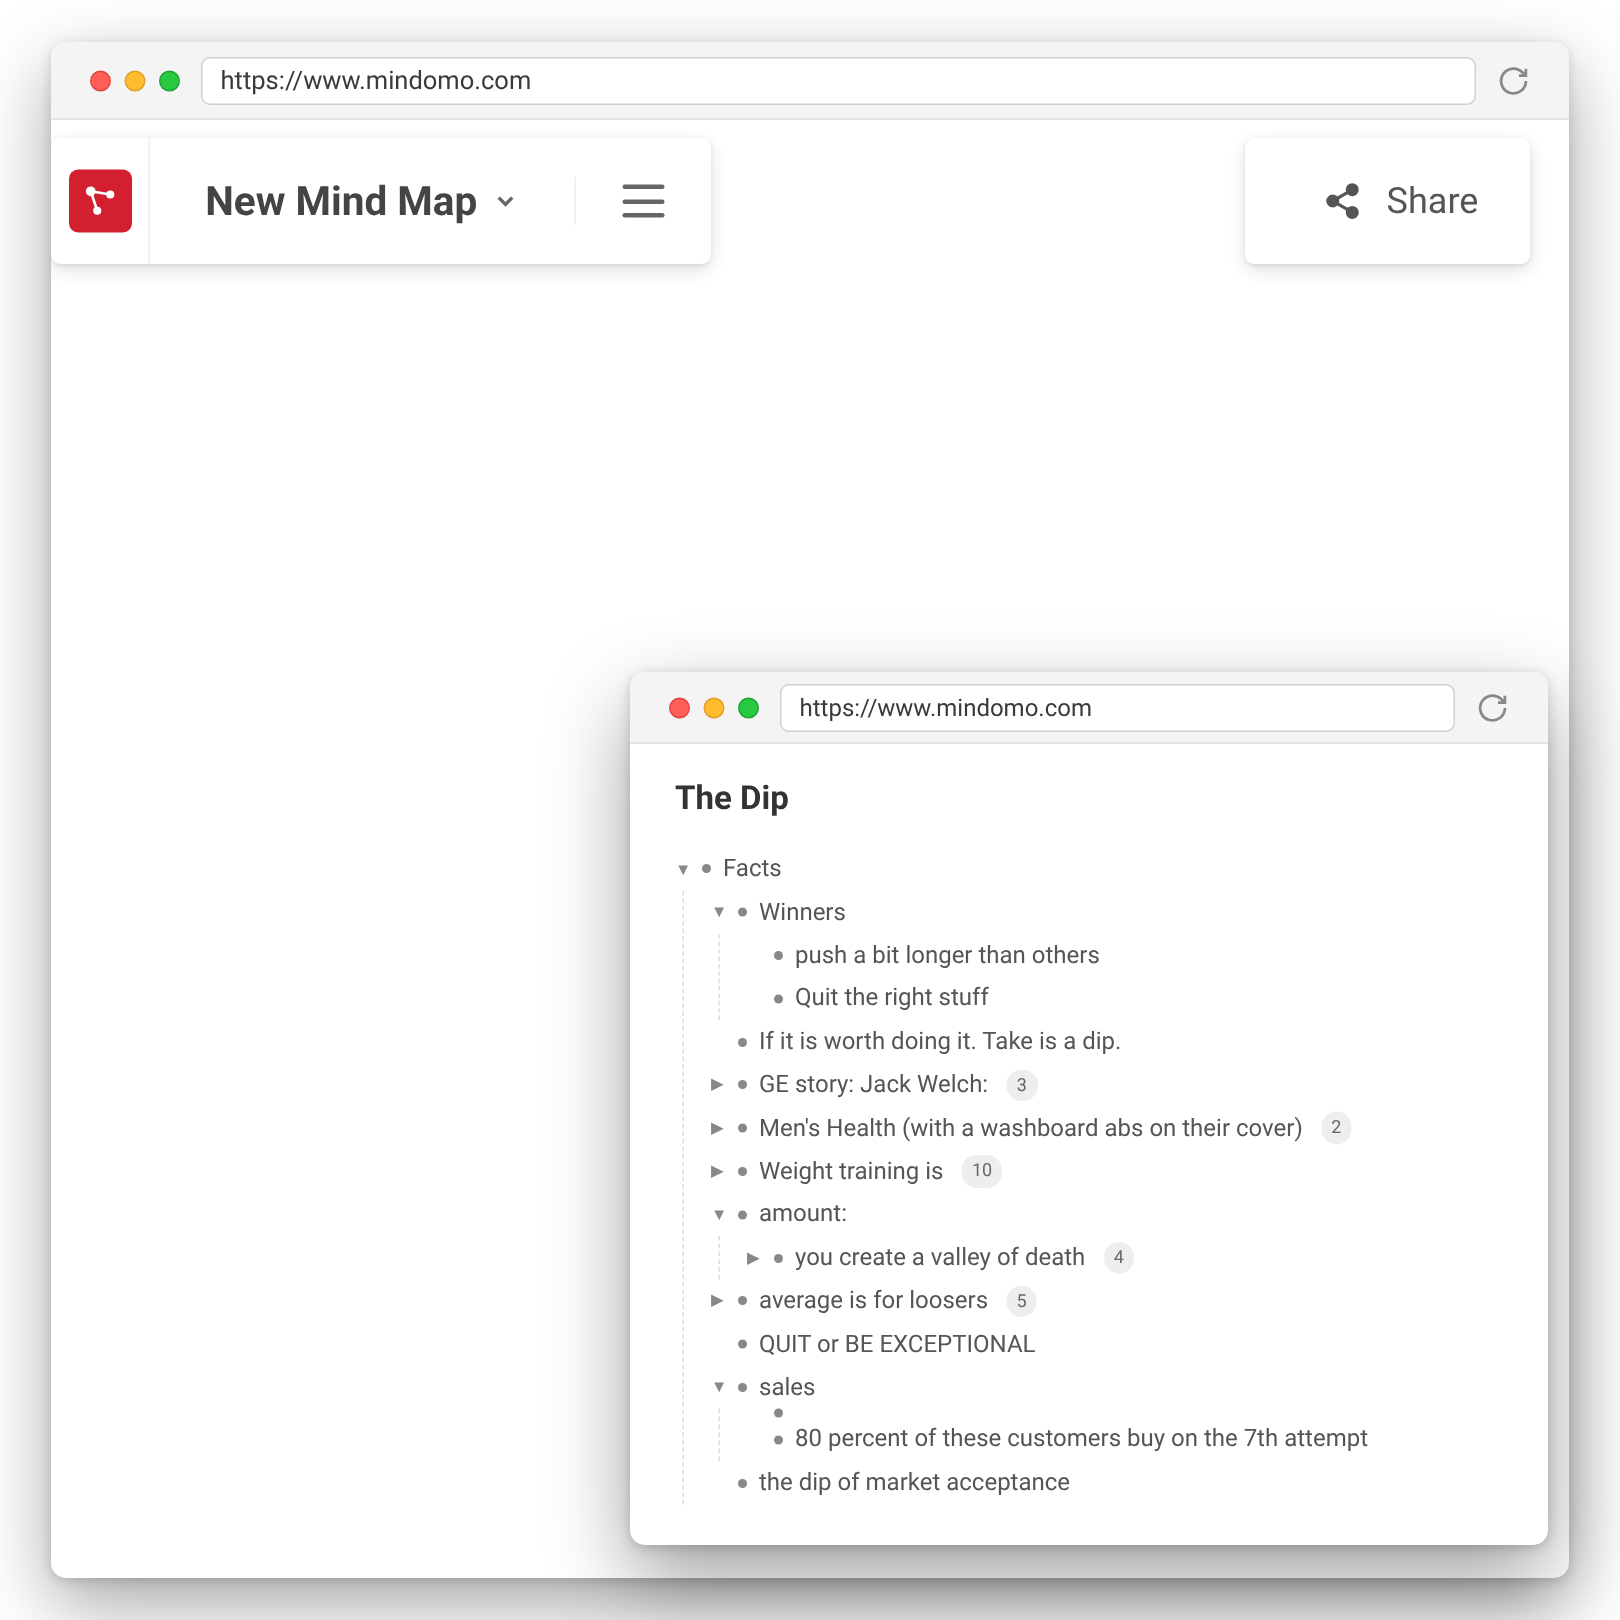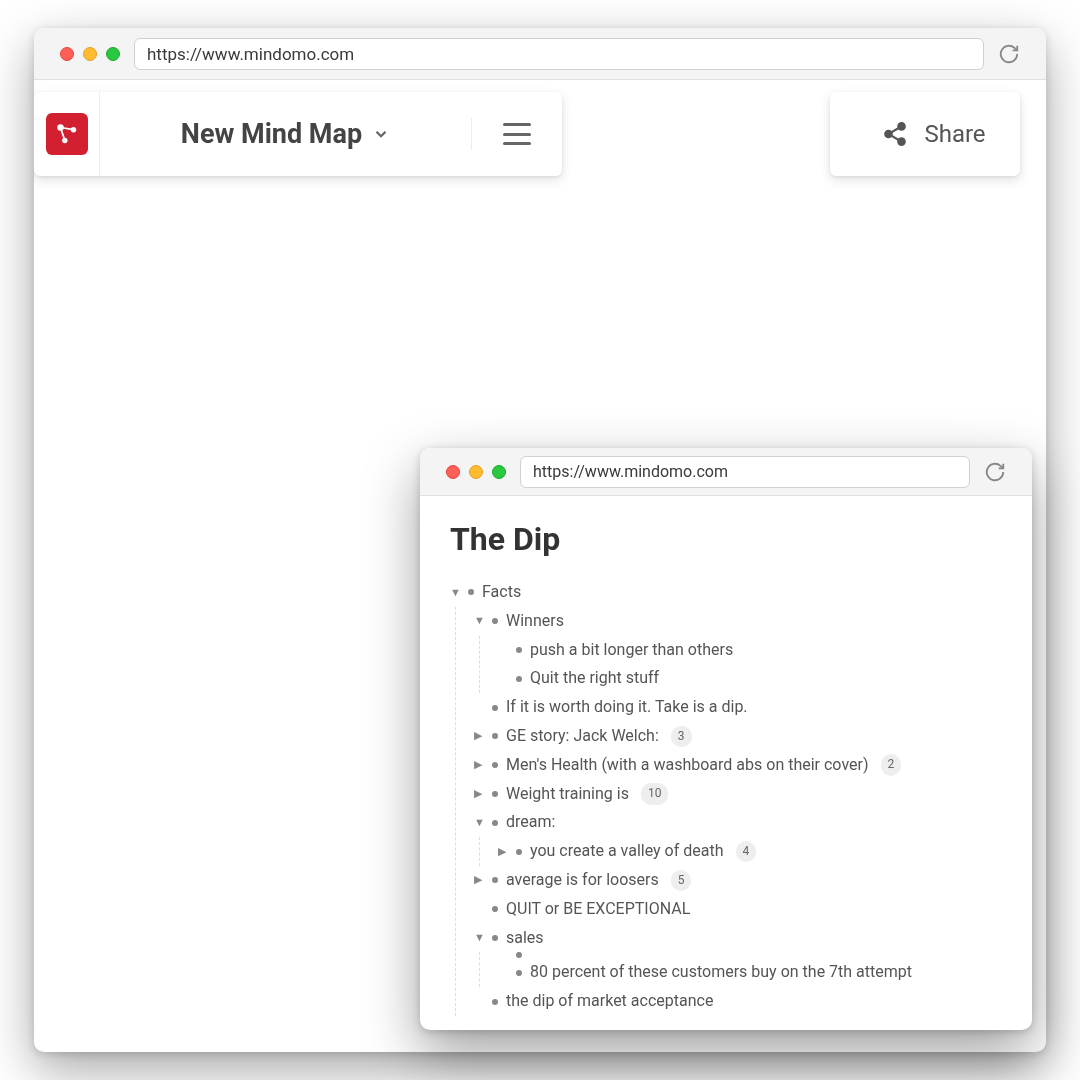--- a/index.html
+++ b/index.html
@@ -10,21 +10,21 @@
 .titlebar { height:52px; background:#f4f4f4; border-bottom:1px solid #e0e0e0; display:flex; align-items:center; padding:0 26px; gap:14px; }
 .dots { display:flex; gap:9px; }
 .dot { width:14px; height:14px; border-radius:50%; }
 .dot.r { background:#ff5f57; border:1px solid #e14640; }
 .dot.y { background:#febc2e; border:1px solid #e0a128; }
 .dot.g { background:#28c840; border:1px solid #1fa532; }
 .addr { flex:1; height:32px; background:#fff; border:1px solid #d0d0d0; border-radius:6px; display:flex; align-items:center; padding:0 12px; font-size:17px; color:#3a3a3a; }
 .refresh { width:22px; height:22px; color:#888; }
 
 
-.toolbar-left { position:absolute; left:0; top:64px; width:528px; height:84px; background:#fff; border-radius:6px; box-shadow:0 4px 12px rgba(0,0,0,0.12),0 1px 3px rgba(0,0,0,0.08); display:flex; align-items:center; }
+.toolbar-left { position:absolute; left:0; top:64px; width:440px; height:84px; background:#fff; border-radius:6px; box-shadow:0 4px 12px rgba(0,0,0,0.12),0 1px 3px rgba(0,0,0,0.08); display:flex; align-items:center; }
 .logo-cell { width:66px; height:100%; display:flex; align-items:center; justify-content:center; border-right:1px solid #eee; }
 .logo-box { width:42px; height:42px; background:#d32030; border-radius:6px; display:flex; align-items:center; justify-content:center; color:#fff; }
 .title-cell { flex:1; display:flex; align-items:center; justify-content:center; gap:10px; border-right:1px solid #eee; font-size:27px; font-weight:700; color:#444; }
 .chev-down { width:18px; height:18px; color:#666; }
 .menu-cell { width:90px; display:flex; align-items:center; justify-content:center; }
 .hamburger { width:28px; height:22px; display:flex; flex-direction:column; justify-content:space-between; }
 .hamburger span { height:3px; background:#666; border-radius:2px; }
 
 .share-panel { position:absolute; right:26px; top:64px; width:190px; height:84px; background:#fff; border-radius:6px; box-shadow:0 4px 12px rgba(0,0,0,0.12),0 1px 3px rgba(0,0,0,0.08); display:flex; align-items:center; justify-content:center; gap:16px; font-size:24px; color:#555;padding-left:18px; }
 
@@ -38,21 +38,21 @@
 .central { position:absolute; left:114px; top:450px; width:264px; background:#c9ecf7; border:3px solid #1fa0d8; border-radius:10px; padding:10px; display:flex; flex-direction:column; align-items:center; box-shadow:0 3px 6px rgba(0,0,0,0.2); }
 .central .img { width:240px; height:118px; background:linear-gradient(180deg,#e8e0cf 0%,#d4cab4 100%); border-radius:4px; position:relative; overflow:hidden; margin-bottom:6px; }
 .central .img .sil { position:absolute; left:50%; bottom:-10px; transform:translateX(-50%); width:90px; height:110px; background:#000; border-radius:40px 40px 0 0; }
 .central .title { font-size:20px; font-weight:900; color:#000; text-align:center; line-height:1.15; }
 
 
 .sub-window { position:absolute; left:420px; top:448px; width:612px; height:582px; background:#fff; border-radius:10px; box-shadow:0 22px 55px rgba(0,0,0,0.38),0 2px 8px rgba(0,0,0,0.18); overflow:hidden; }
 .sub-window .titlebar { height:48px; }
 .sub-window .addr { font-size:16px; }
 .outline { padding:24px 30px 0 30px; }
-.outline h1 { font-size:32px; font-weight:700; color:#333; margin-bottom:20px; }
+.outline h1 { font-size:22px; font-weight:700; color:#333; margin-bottom:20px; }
 .tree { font-size:16px; color:#555; line-height:1.8; }
 .tree ul { list-style:none; }
 .row { display:flex; align-items:center; gap:8px; padding-left:0; }
 .tog { width:10px; font-size:11px; color:#888; display:inline-block; }
 .bul { width:6px; height:6px; background:#888; border-radius:50%; display:inline-block; }
 .badge { background:#eee; color:#666; font-size:12px; border-radius:10px; padding:0 7px; margin-left:4px; }
 .ind1 { padding-left:18px; border-left:1px dashed #ddd; margin-left:5px; }
 .ind2 { padding-left:18px; border-left:1px dashed #ddd; margin-left:5px; }
 </style>
 </head>
@@ -232,21 +232,21 @@
                   <span class="tog">▶</span>
                   <span class="bul"></span>
                   <span>Weight training is</span>
                   <span class="badge">10</span>
                 </div>
               </li>
               <li>
                 <div class="row">
                   <span class="tog">▼</span>
                   <span class="bul"></span>
-                  <span>dream:</span>
+                  <span>amount:</span>
                 </div>
                 <ul class="ind2">
                   <li>
                     <div class="row">
                       <span class="tog">▶</span>
                       <span class="bul"></span>
                       <span>you create a valley of death</span>
                       <span class="badge">4</span>
                     </div>
                   </li>

